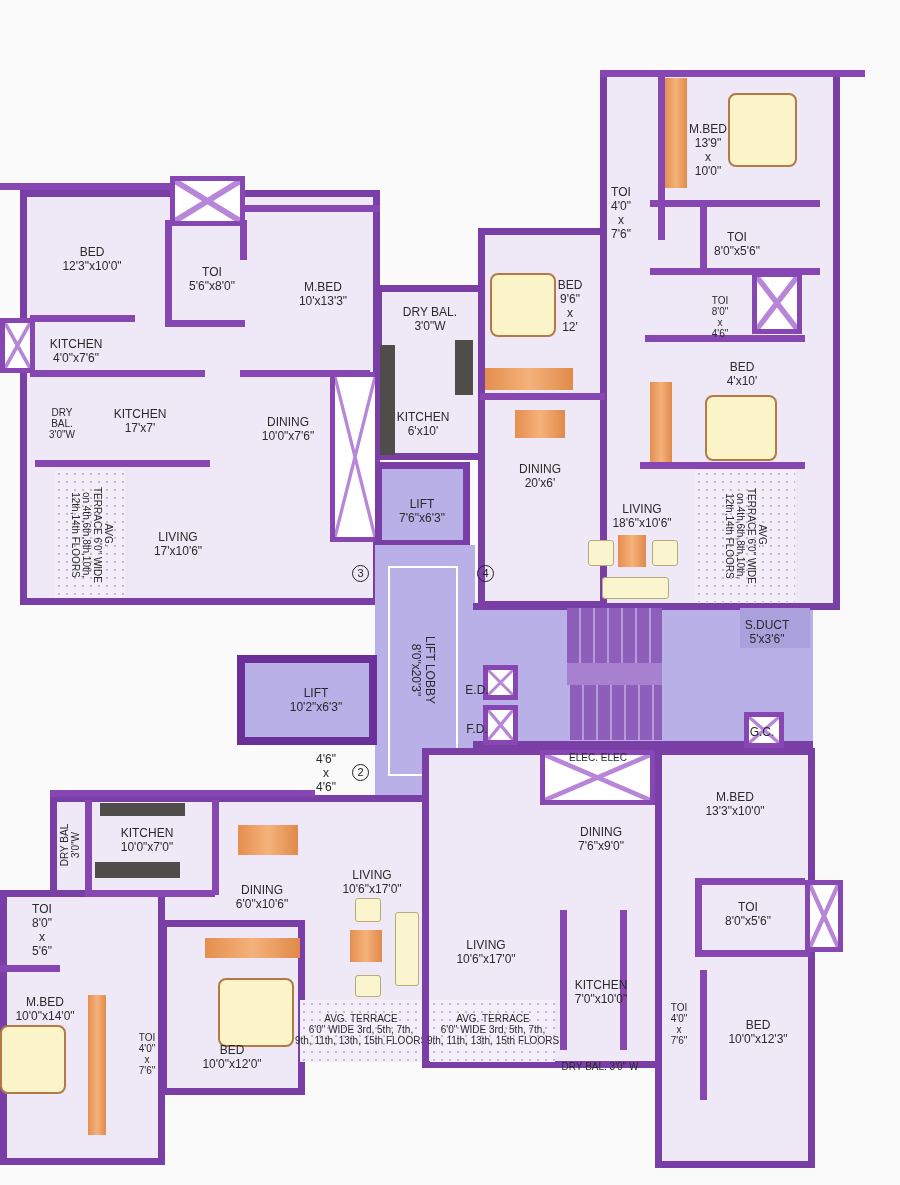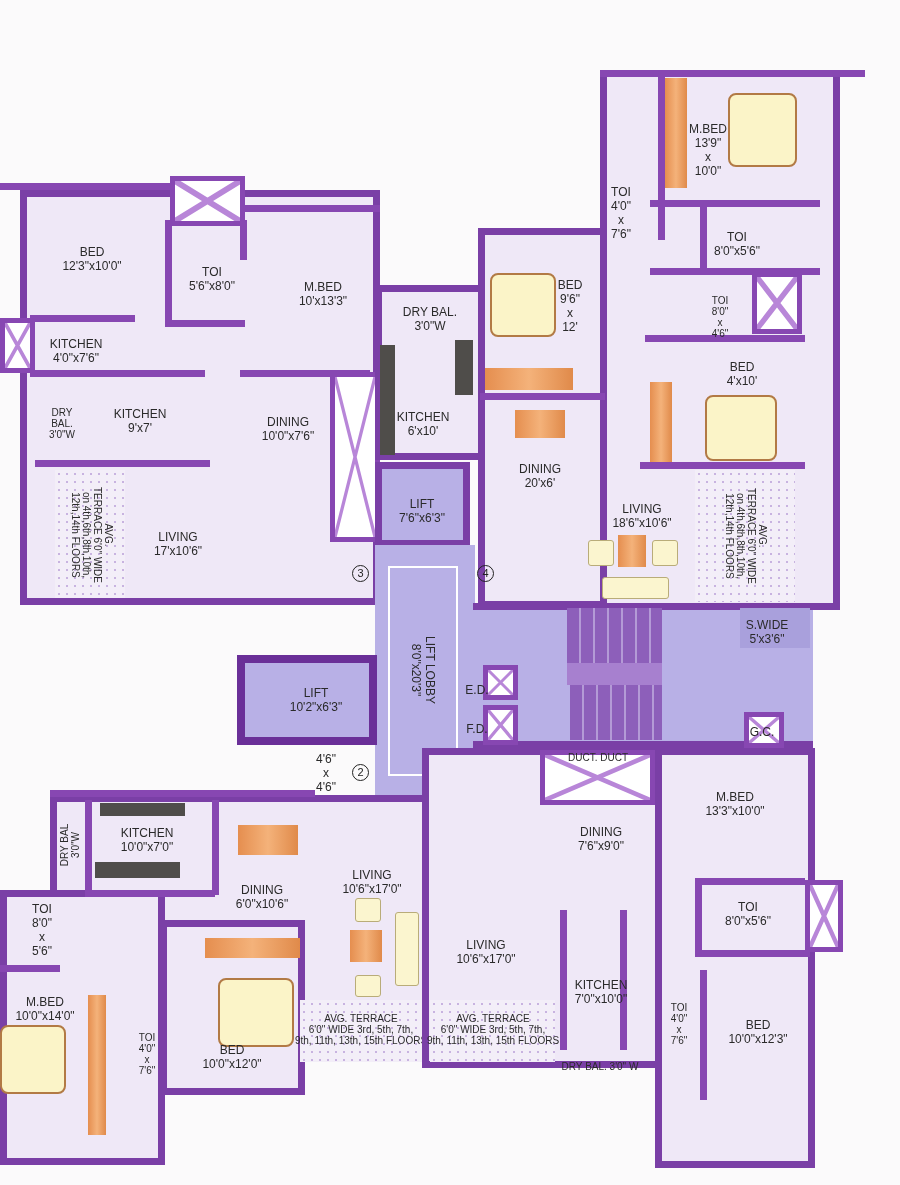--- a/index.html
+++ b/index.html
@@ -56,21 +56,21 @@
         </svg>
       </div>
     <div class="terrace" style="left:55px;top:470px;width:70px;height:128px;"></div>
 
     <div class="lbl" style="left:92px;top:245px;"><span>BED</span><br><span>12'3"x10'0"</span></div>
     <div class="lbl" style="left:212px;top:265px;"><span>TOI</span><br><span>5'6"x8'0"</span></div>
     <div class="lbl" style="left:323px;top:280px;"><span>M.BED</span><br><span>10'x13'3"</span></div>
     <div class="lbl" style="left:76px;top:337px;"><span>KITCHEN</span><br><span>4'0"x7'6"</span></div>
     <div class="lbl small" style="left:62px;top:407px;"><span>DRY
 BAL.</span><br><span>3'0"W</span></div>
-    <div class="lbl" style="left:140px;top:407px;"><span>KITCHEN</span><br><span>9'x7'</span></div>
+    <div class="lbl" style="left:140px;top:407px;"><span>KITCHEN</span><br><span>17'x7'</span></div>
     <div class="lbl" style="left:288px;top:415px;"><span>DINING</span><br><span>10'0"x7'6"</span></div>
     <div class="lbl" style="left:178px;top:530px;"><span>LIVING</span><br><span>17'x10'6"</span></div>
     <div class="lbl small rot" style="left:92px;top:535px;">AVG.
 TERRACE 6'0" WIDE
 on 4th,6th,8th,10th,
 12th,14th FLOORS</div>
   </div>
 
   <div>
     <div class="room wall" style="left:375px;top:285px;width:110px;height:175px;"></div>
@@ -136,21 +136,21 @@
     <div style="position:absolute;left:388px;top:566px;width:70px;height:210px;border:2px solid #fff;box-sizing:border-box;"></div>
     <div class="lbl rot" style="left:423px;top:670px;"><span>LIFT LOBBY</span><br><span>8'0"x20'3"</span></div>
     <div class="room lobby" style="left:237px;top:655px;width:140px;height:90px;border:8px solid #6a2f98;"></div>
     <div class="lbl" style="left:316px;top:686px;"><span>LIFT</span><br><span>10'2"x6'3"</span></div>
 
     <div class="room lobby" style="left:473px;top:603px;width:340px;height:145px;border-top:7px solid #7a3fa6;border-bottom:7px solid #7a3fa6;"></div>
     <div class="stair" style="left:567px;top:608px;width:95px;height:55px;"></div>
     <div class="landing" style="left:567px;top:663px;width:95px;height:22px;"></div>
     <div class="stair" style="left:570px;top:685px;width:92px;height:55px;"></div>
     <div class="room" style="left:740px;top:608px;width:70px;height:40px;background:#a9a0dc;"></div>
-    <div class="lbl" style="left:767px;top:618px;"><span>S.WIDE</span><br><span>5'x3'6"</span></div>
+    <div class="lbl" style="left:767px;top:618px;"><span>S.DUCT</span><br><span>5'x3'6"</span></div>
     <div class="shaft" style="left:483px;top:665px;width:35px;height:35px;">
         <svg viewBox="0 0 10 10" preserveAspectRatio="none">
           <path d="M0 0L10 10M10 0L0 10" stroke="#b886d8" stroke-width="1.2"></path>
         </svg>
       </div>
     <div class="shaft" style="left:483px;top:705px;width:35px;height:40px;">
         <svg viewBox="0 0 10 10" preserveAspectRatio="none">
           <path d="M0 0L10 10M10 0L0 10" stroke="#b886d8" stroke-width="1.2"></path>
         </svg>
       </div>
@@ -215,21 +215,21 @@
   </div>
 
   <div>
     <div class="room wall" style="left:422px;top:748px;width:240px;height:320px;"></div>
     <div class="room wall" style="left:655px;top:748px;width:160px;height:420px;"></div>
     <div class="shaft" style="left:540px;top:750px;width:115px;height:55px;">
         <svg viewBox="0 0 10 10" preserveAspectRatio="none">
           <path d="M0 0L10 10M10 0L0 10" stroke="#b886d8" stroke-width="0.8"></path>
         </svg>
       </div>
-    <div class="lbl small" style="left:598px;top:752px;">DUCT. DUCT</div>
+    <div class="lbl small" style="left:598px;top:752px;">ELEC. ELEC</div>
     <div class="wallseg" style="left:695px;top:878px;width:110px;height:7px;"></div>
     <div class="wallseg" style="left:695px;top:950px;width:115px;height:7px;"></div>
     <div class="wallseg" style="left:695px;top:880px;width:7px;height:75px;"></div>
     <div class="shaft" style="left:805px;top:880px;width:38px;height:72px;">
         <svg viewBox="0 0 10 10" preserveAspectRatio="none">
           <path d="M0 0L10 10M10 0L0 10" stroke="#b886d8" stroke-width="1.2"></path>
         </svg>
       </div>
     <div class="wallseg" style="left:560px;top:910px;width:7px;height:140px;"></div>
     <div class="wallseg" style="left:620px;top:910px;width:7px;height:140px;"></div>

